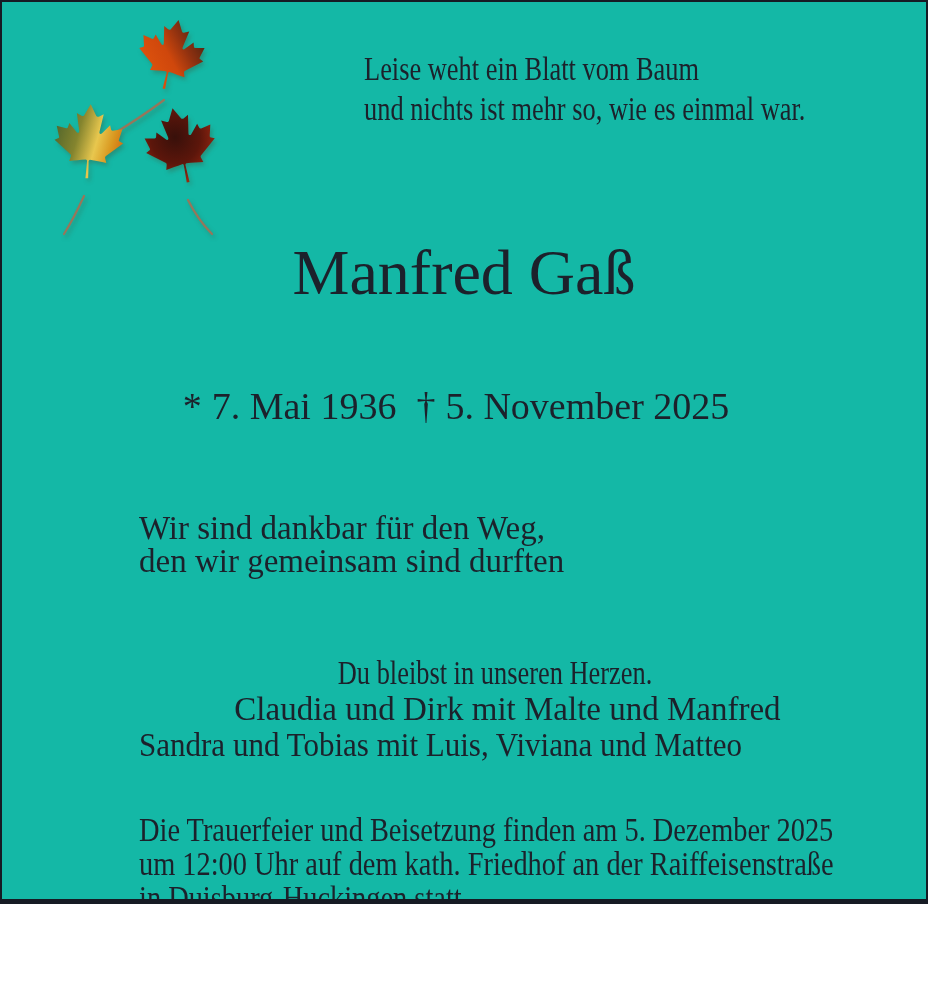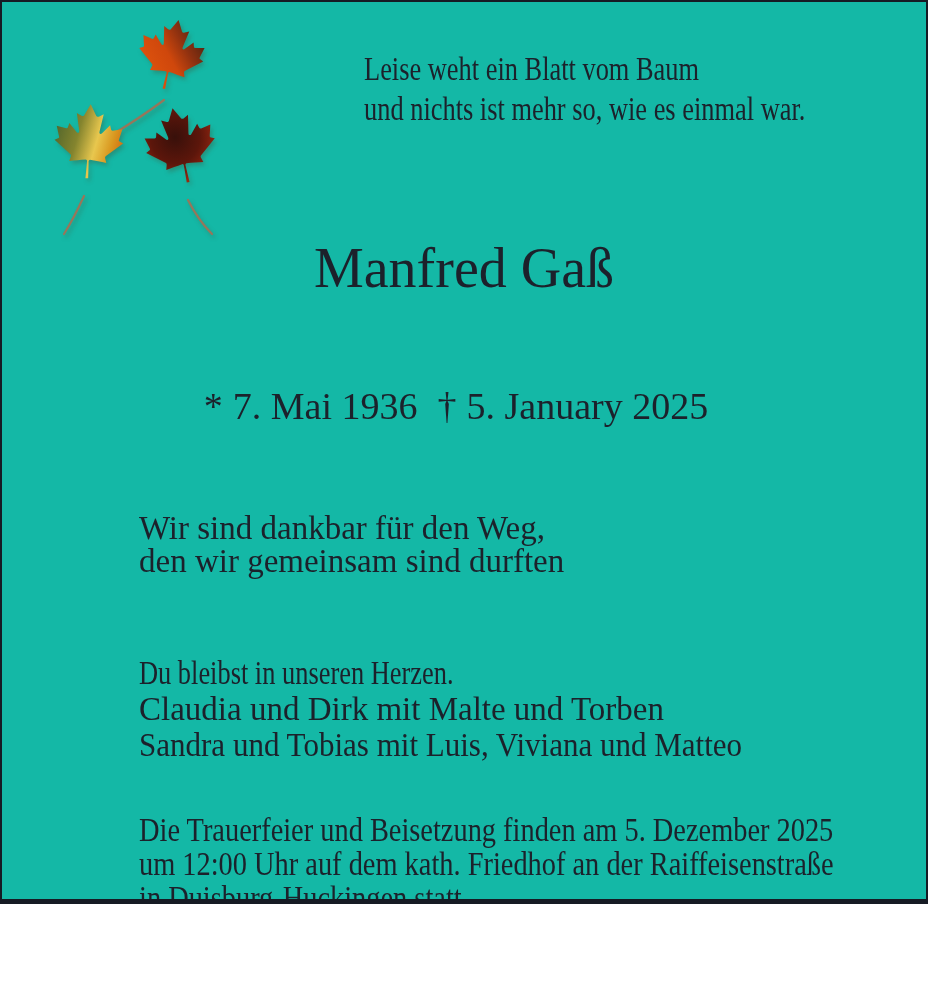--- a/index.html
+++ b/index.html
@@ -29,21 +29,21 @@
     top: 47px;
     font-size: 33px;
     line-height: 40px;
   }
   .name {
     position: absolute;
     left: 0;
     right: 0;
     top: 234px;
     margin: 0;
-    font-size: 56px;
+    font-size: 64px;
     font-weight: 400;
     line-height: 1.15;
     text-align: center;
   }
   .dates {
     position: absolute;
     left: 0;
     right: 16px;
     top: 383px;
     display: flex;
@@ -53,21 +53,21 @@
     line-height: 1.15;
   }
   .date-pair { white-space: nowrap; }
   .date-pair .dval { margin-left: 10px; }
   .para {
     position: absolute;
     left: 137px;
     font-size: 33px;
   }
   .p1 { top: 510px; line-height: 33px; }
-  .p2 { top: 653px; line-height: 36px; }
+  .p2 { top: 653px; line-height: 36px; text-align: right; }
   .p3 { top: 811px; line-height: 34px; }
   .p4 { top: 948px; line-height: 34px; }
   .line { white-space: nowrap; }
   .cx80 { transform: scaleX(0.80); transform-origin: 0 0; }
   .cx86 { transform: scaleX(0.86); transform-origin: 0 0; }
   .cx90 { transform: scaleX(0.90); transform-origin: 0 0; }
   .cx94 { transform: scaleX(0.94); transform-origin: 0 0; }
 </style>
 </head>
 <body>
@@ -113,32 +113,32 @@
     <div class="line cx80">und nichts ist mehr so, wie es einmal war.</div>
   </div>
 
   <h1 class="name">Manfred Gaß</h1>
 
   <div class="dates">
     <span class="date-pair">
       <span>*</span><span class="dval">7. Mai 1936</span>
     </span>
     <span class="date-pair">
-      <span>†</span><span class="dval">5. January 2025</span>
+      <span>†</span><span class="dval">5. November 2025</span>
     </span>
   </div>
 
   <div class="para p1">
     <div class="line">Wir sind dankbar für den Weg,</div>
     <div class="line">den wir gemeinsam sind durften</div>
   </div>
 
   <div class="para p2">
     <div class="line cx80">Du bleibst in unseren Herzen.</div>
-    <div class="line">Claudia und Dirk mit Malte und Torben</div>
+    <div class="line">Claudia und Dirk mit Malte und Manfred</div>
     <div class="line cx94">Sandra und Tobias mit Luis, Viviana und Matteo</div>
   </div>
 
   <div class="para p3">
     <div class="line cx86">Die Trauerfeier und Beisetzung finden am 5. Dezember 2025</div>
     <div class="line cx86">um 12:00 Uhr auf dem kath. Friedhof an der Raiffeisenstraße</div>
     <div class="line cx86">in Duisburg-Huckingen statt.</div>
   </div>
 
 

